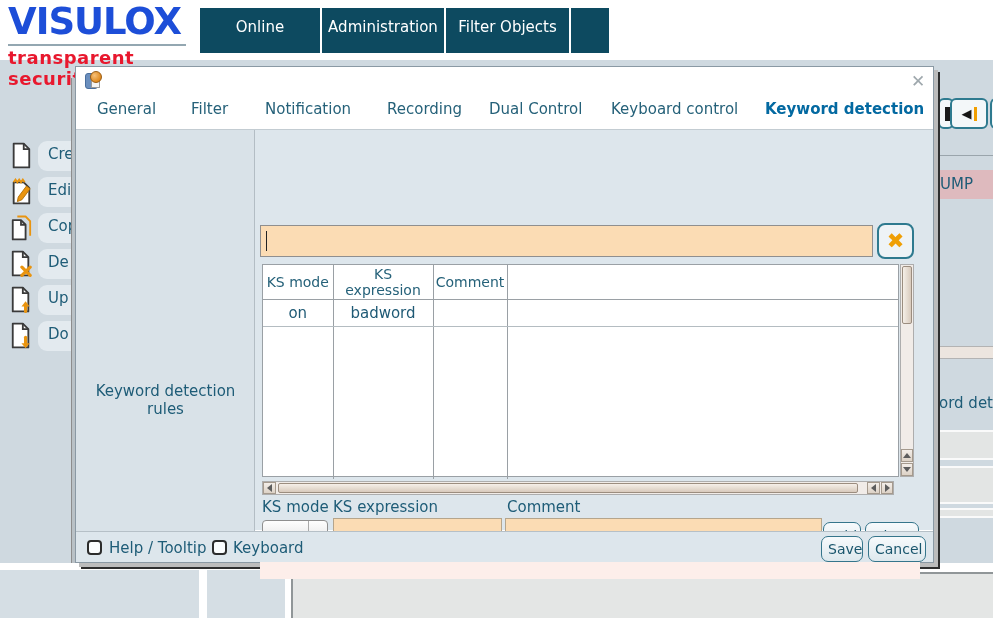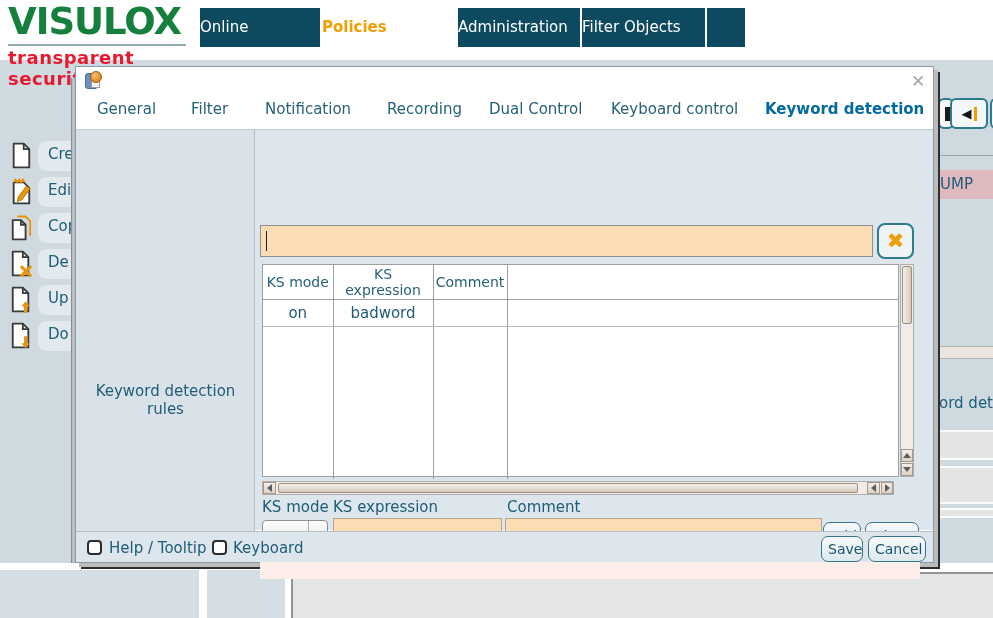--- a/index.html
+++ b/index.html
@@ -2,25 +2,25 @@
 <html><head>
 <meta charset="utf-8">
 <style>
   html,body{margin:0;padding:0;background:#cfd9e0;}
   *{box-sizing:border-box;font-family:"DejaVu Sans",sans-serif;}
   #page{position:relative;width:993px;height:618px;overflow:hidden;background:#cfd9e0;}
 
   
   .header{position:absolute;left:0;top:0;width:993px;height:60px;background:#ffffff;}
   .logo{position:absolute;left:8px;top:2px;width:178px;}
-  .logo-text{font-size:37px;font-weight:bold;color:#15803d;letter-spacing:-1px;line-height:1.1;}
+  .logo-text{font-size:37px;font-weight:bold;color:#1d4ed8;letter-spacing:-1px;line-height:1.1;}
   .logo-underline{height:2px;background:#93a7b1;margin-top:1px;}
   .logo-tagline{font-size:18px;font-weight:bold;color:#e8182e;letter-spacing:0.5px;margin-top:1px;}
   .nav{position:absolute;left:200px;top:8px;display:flex;gap:2px;}
-  .nav-tab{height:39px;line-height:39px;background:#0d4a60;color:#fff;font-size:15px;cursor:pointer;}
+  .nav-tab{height:45px;line-height:39px;text-align:center;background:#0d4a60;color:#fff;font-size:15px;cursor:pointer;}
   .nav-tab.active{background:#ffffff;color:#f09e00;font-weight:bold;}
 
   
   .side-row{position:absolute;left:0;height:32px;}
   .side-pill{position:absolute;left:38px;top:1px;width:42px;height:30px;background:#e3eaef;border-radius:9px 0 0 9px;}
   .side-label{position:absolute;left:48px;top:5px;font-size:15px;color:#1e5c77;}
   .side-ico{position:absolute;left:10px;top:2px;}
 
   
   .bg-btn{position:absolute;border:2px solid #2e7a8f;border-radius:6px;background:#f3f7f9;height:31px;display:flex;align-items:center;justify-content:center;}
@@ -92,21 +92,20 @@
 <div id="page">
 
   <div class="header">
     <div class="logo">
       <div class="logo-text">VISULOX</div>
       <div class="logo-underline"></div>
       <div class="logo-tagline">transparent security</div>
     </div>
     <div class="nav">
       <div class="nav-tab" style="width:120px">Online</div>
-      <div class="nav-tab active" style="width:134px">Policies</div>
       <div class="nav-tab" style="width:122px">Administration</div>
       <div class="nav-tab" style="width:123px">Filter Objects</div>
       <div class="nav-tab" style="width:38px"></div>
     </div>
   </div>
 
   <div class="side-row" style="top:140px">
     <div class="side-pill"></div>
     <span class="side-ico">
       <svg width="22" height="27" viewBox="0 0 24 28">

